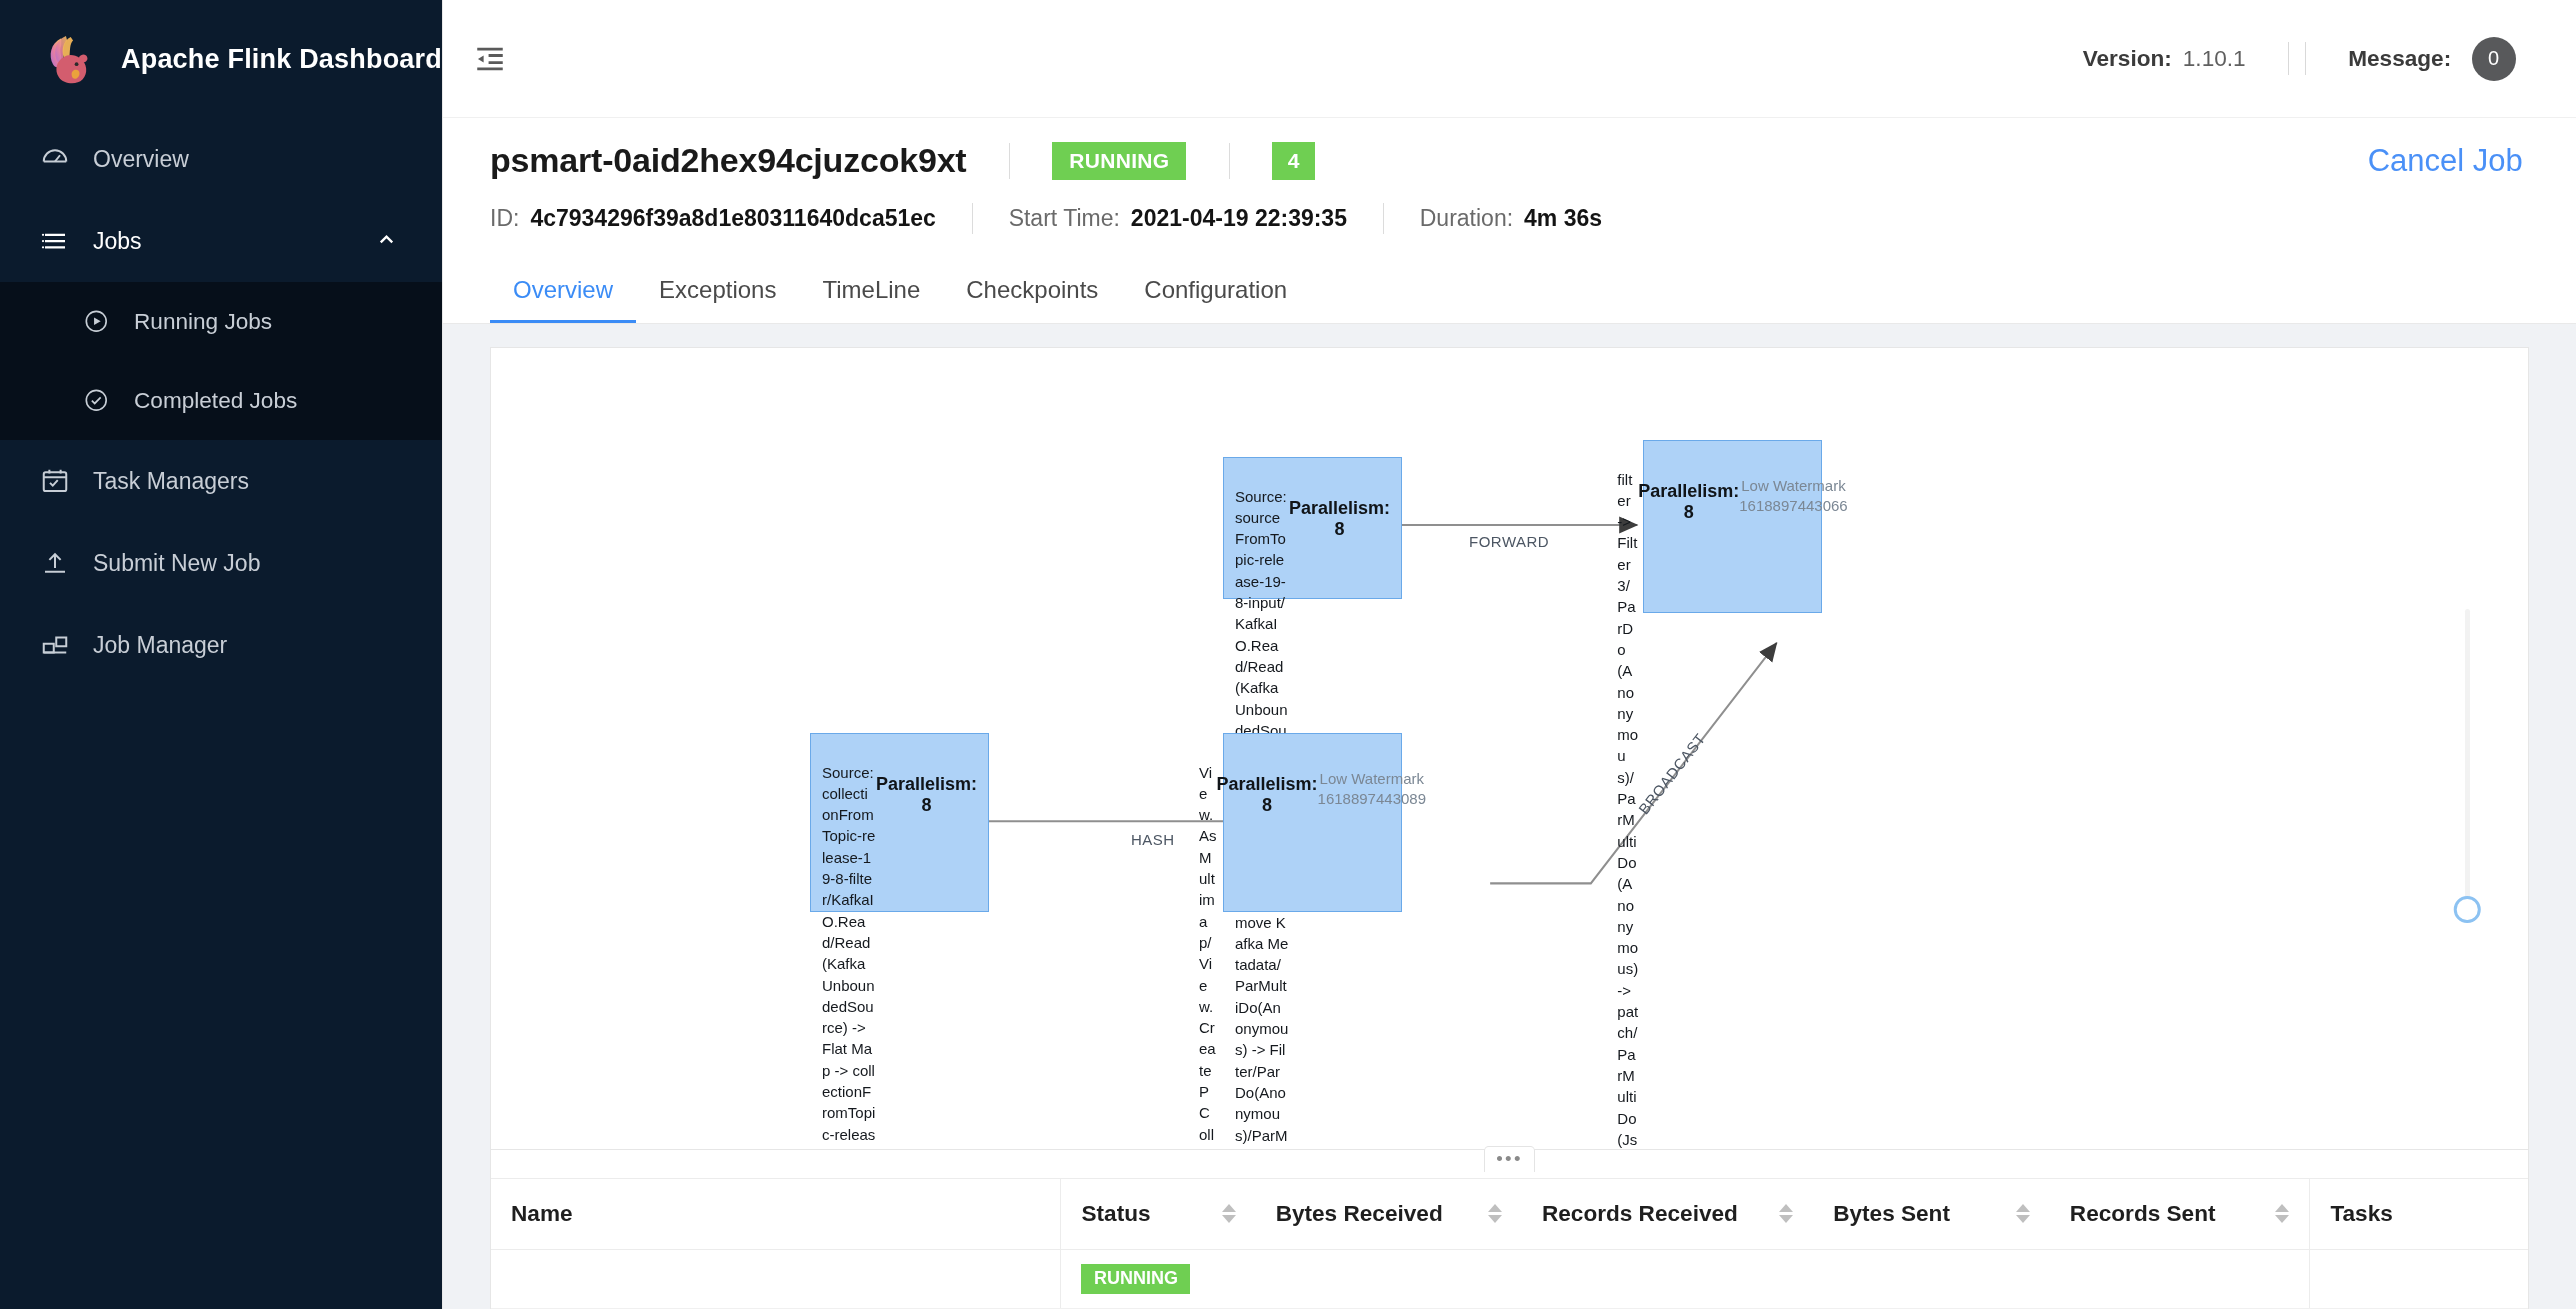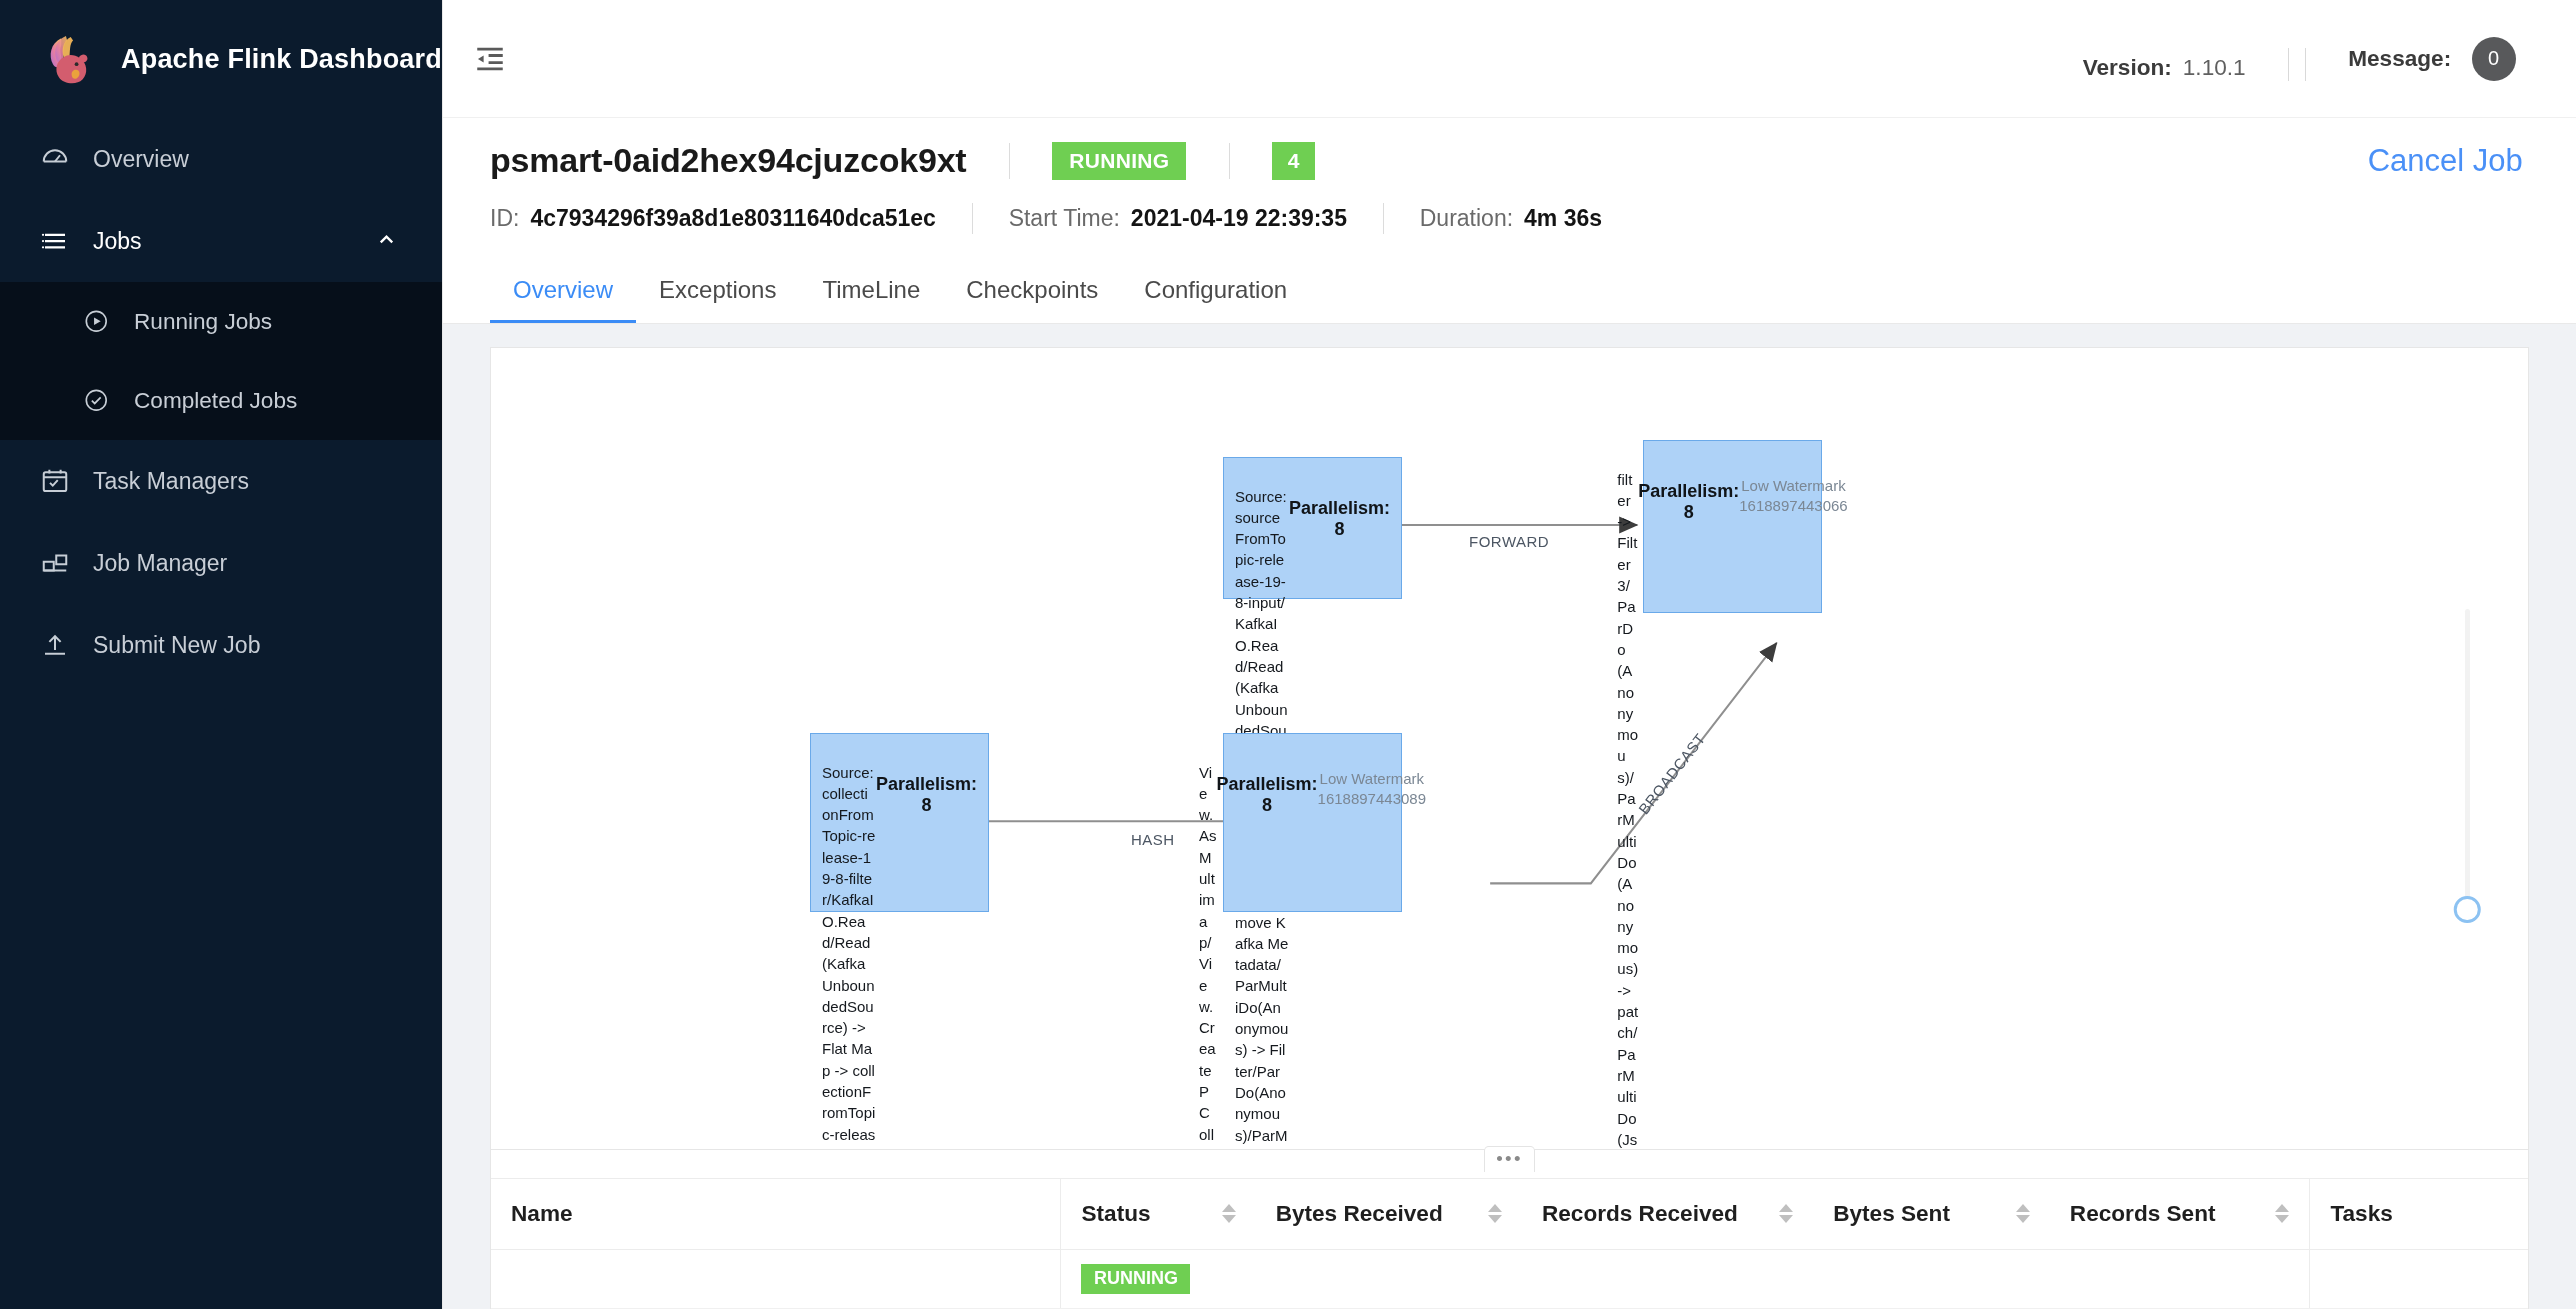--- a/index.html
+++ b/index.html
@@ -56,21 +56,21 @@
   .topbar {
     height: 118px; flex: 0 0 118px; background: #ffffff;
     display: flex; align-items: center; padding: 0 34px 0 23px;
     border-bottom: 0.8px solid #f0f0f0;
   }
   .fold-btn {
     width: 48px; height: 48px; display: flex; align-items: center;
     justify-content: center; cursor: pointer; color: #5a5a5a;
   }
   .topbar-right {
-    margin-left: auto; display: flex; align-items: flex-end;
+    margin-left: auto; display: flex; align-items: center;
     gap: 16px; font-size: 22.6px; color: #595959;
   }
   .ti { display: flex; align-items: center; gap: 11px; padding: 0 26.5px; }
   .ti-sep { width: 0.8px; height: 33px; background: #d9d9d9; }
   .ti b { color: #3b3b3b; font-weight: bold; }
   .ti span { color: #5f5f5f; }
   .msg-badge {
     width: 44px; height: 44px; border-radius: 50%;
     background: #58595b; color: #ffffff; font-size: 20px;
     display: flex; align-items: center; justify-content: center;
@@ -286,37 +286,37 @@
               <path d="M8 13.5l2.2 2.2 4-4.4"></path>
             <path d="M7.5 3v3M16.5 3v3"></path>
           </svg>
         </span>
         <span class="nav-label">Task Managers</span>
       </div>
 
       <div class="nav-item">
         <span class="nav-ico">
           <svg width="30" height="30" viewBox="0 0 24 24" fill="none" stroke="currentColor" stroke-width="1.6">
+            <path d="M12 16V5"></path>
+              <path d="M7.5 9.5L12 5l4.5 4.5"></path>
+              <path d="M4 19h16"></path>
+          </svg>
+        </span>
+        <span class="nav-label">Submit New Job</span>
+      </div>
+
+      <div class="nav-item">
+        <span class="nav-ico">
+          <svg width="30" height="30" viewBox="0 0 24 24" fill="none" stroke="currentColor" stroke-width="1.6">
             <rect x="3" y="11" width="8" height="7"></rect>
               <rect x="13" y="6" width="8" height="7"></rect>
               <path d="M3 18h18"></path>
           </svg>
         </span>
         <span class="nav-label">Job Manager</span>
-      </div>
-
-      <div class="nav-item">
-        <span class="nav-ico">
-          <svg width="30" height="30" viewBox="0 0 24 24" fill="none" stroke="currentColor" stroke-width="1.6">
-            <path d="M12 16V5"></path>
-              <path d="M7.5 9.5L12 5l4.5 4.5"></path>
-              <path d="M4 19h16"></path>
-          </svg>
-        </span>
-        <span class="nav-label">Submit New Job</span>
       </div>
 
     </nav>
   </aside>
 
   <section class="main">
 
     <header class="topbar">
       <div class="fold-btn">
         <svg width="34" height="34" viewBox="0 0 24 24" fill="none" stroke="currentColor" stroke-width="2">

